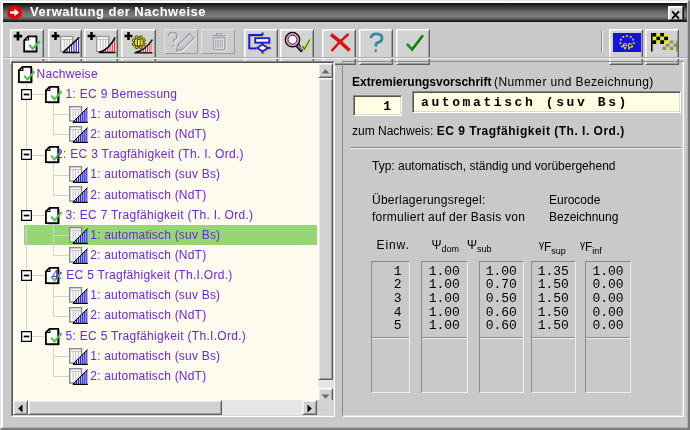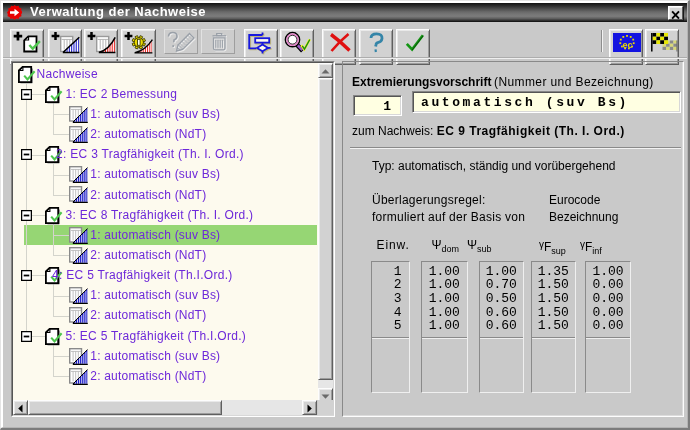--- a/index.html
+++ b/index.html
@@ -301,21 +301,21 @@
 <svg class="abs" style="left:18.4px;top:65.5px" width="18" height="18" viewBox="0 0 18 18">
     <use href="#pgic"></use>
   </svg>
 <div class="trow" style="left:36.5px;top:65.6px">Nachweise</div>
 <svg class="abs" style="left:21px;top:88.9px" width="11" height="11" viewBox="0 0 10.5 10.5">
     <use href="#minusic"></use>
   </svg>
 <svg class="abs" style="left:44.6px;top:85.7px" width="18" height="18" viewBox="0 0 18 18">
     <use href="#pgic"></use>
   </svg>
-<div class="trow" style="left:65.5px;top:85.8px">1: EC 2 Bemessung</div>
+<div class="trow" style="left:65.5px;top:85.8px">1: EC 9 Bemessung</div>
 <svg class="abs" style="left:69px;top:105.7px" width="19" height="17" viewBox="0 0 19 17">
     <use href="#histic"></use>
   </svg>
 <div class="trow trs" style="left:90.3px;top:105.9px">1: automatisch (suv Bs)</div>
 <svg class="abs" style="left:69px;top:125.8px" width="19" height="17" viewBox="0 0 19 17">
     <use href="#histic"></use>
   </svg>
 <div class="trow trs" style="left:90.3px;top:126.0px">2: automatisch (NdT)</div>
 <svg class="abs" style="left:21px;top:149.3px" width="11" height="11" viewBox="0 0 10.5 10.5">
     <use href="#minusic"></use>
@@ -331,21 +331,21 @@
 <svg class="abs" style="left:69px;top:186.3px" width="19" height="17" viewBox="0 0 19 17">
     <use href="#histic"></use>
   </svg>
 <div class="trow trs" style="left:90.3px;top:186.5px">2: automatisch (NdT)</div>
 <svg class="abs" style="left:21px;top:209.8px" width="11" height="11" viewBox="0 0 10.5 10.5">
     <use href="#minusic"></use>
   </svg>
 <svg class="abs" style="left:44.6px;top:206.5px" width="18" height="18" viewBox="0 0 18 18">
     <use href="#pgic"></use>
   </svg>
-<div class="trow" style="left:65.5px;top:206.6px">3: EC 8 Tragfähigkeit (Th. I. Ord.)</div>
+<div class="trow" style="left:65.5px;top:206.6px">3: EC 7 Tragfähigkeit (Th. I. Ord.)</div>
 <svg class="abs" style="left:69px;top:226.6px" width="19" height="17" viewBox="0 0 19 17">
     <use href="#histic"></use>
   </svg>
 <div class="trow trs" style="left:90.3px;top:226.8px">1: automatisch (suv Bs)</div>
 <svg class="abs" style="left:69px;top:246.8px" width="19" height="17" viewBox="0 0 19 17">
     <use href="#histic"></use>
   </svg>
 <div class="trow trs" style="left:90.3px;top:246.9px">2: automatisch (NdT)</div>
 <svg class="abs" style="left:21px;top:270.2px" width="11" height="11" viewBox="0 0 10.5 10.5">
     <use href="#minusic"></use>

